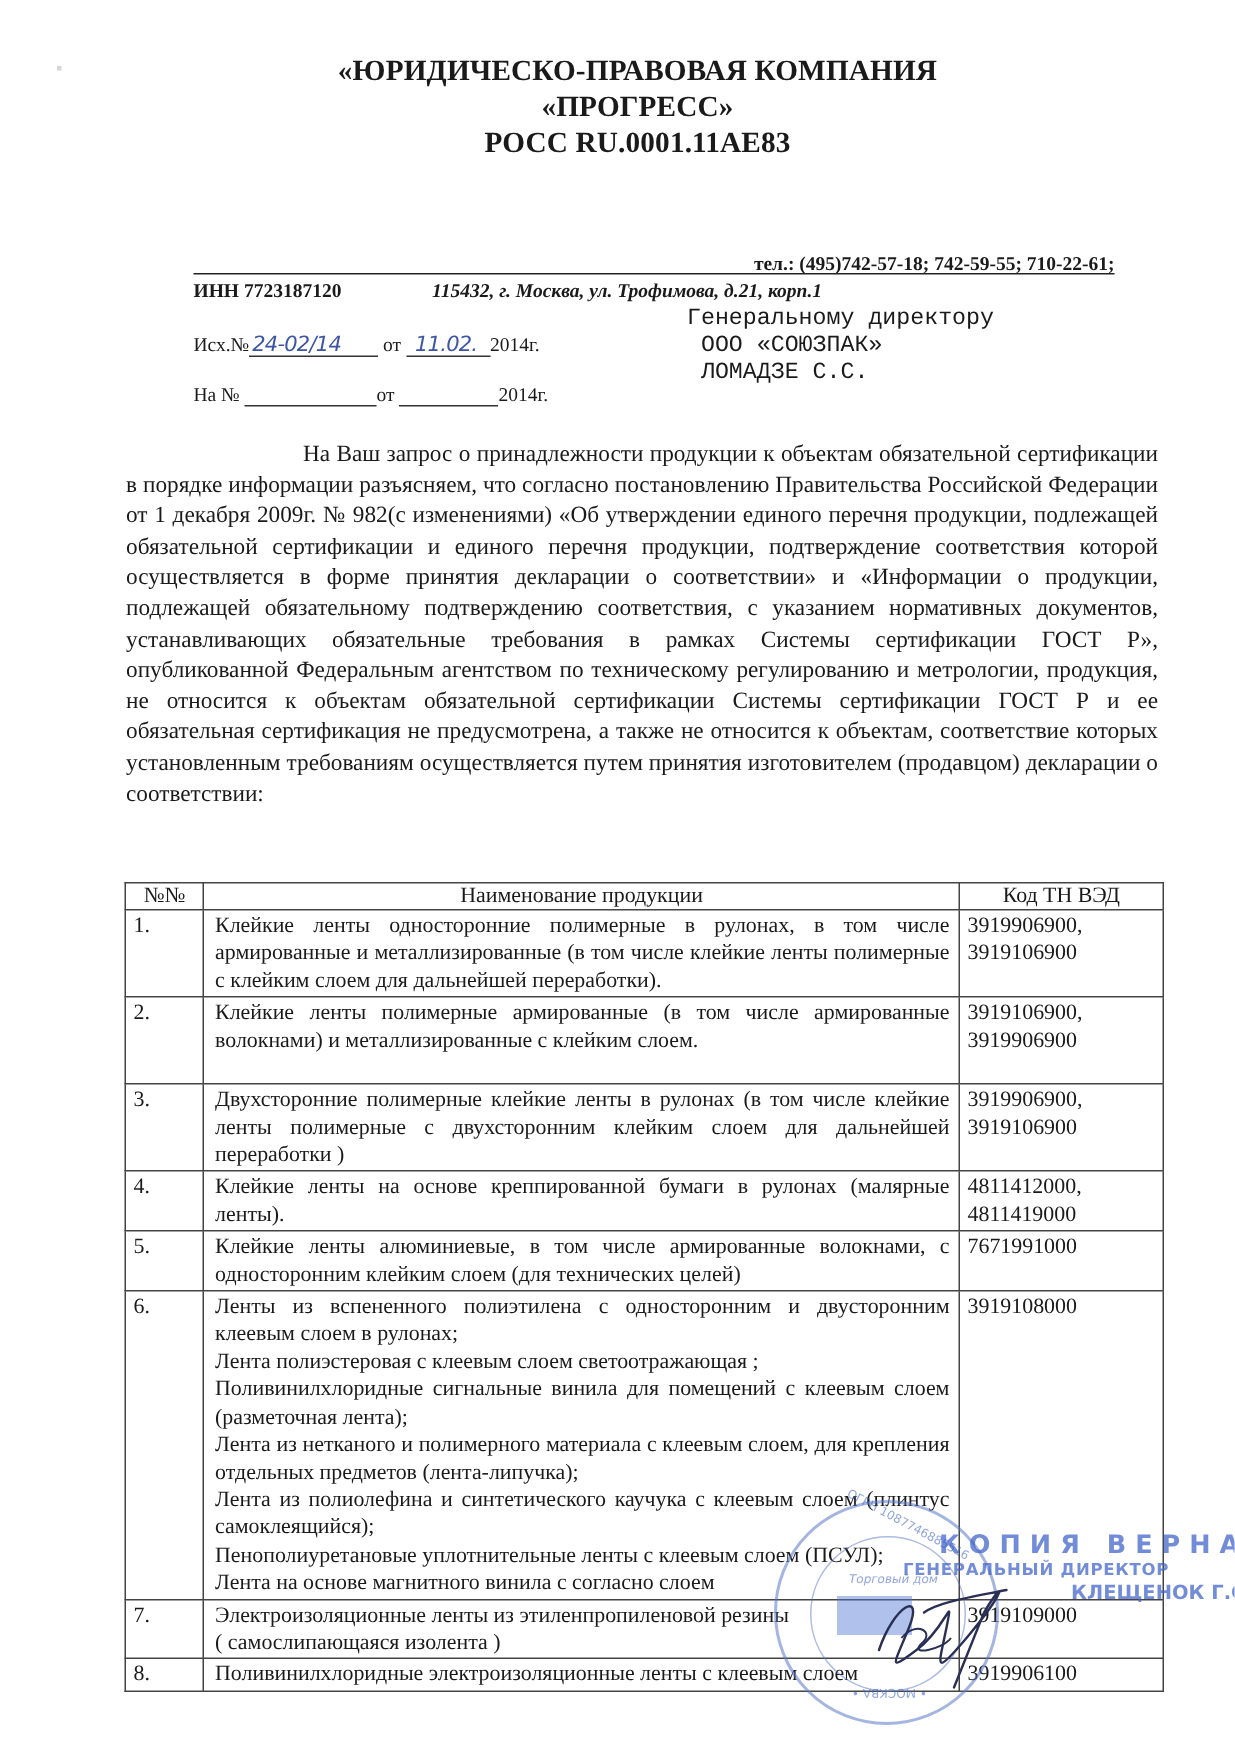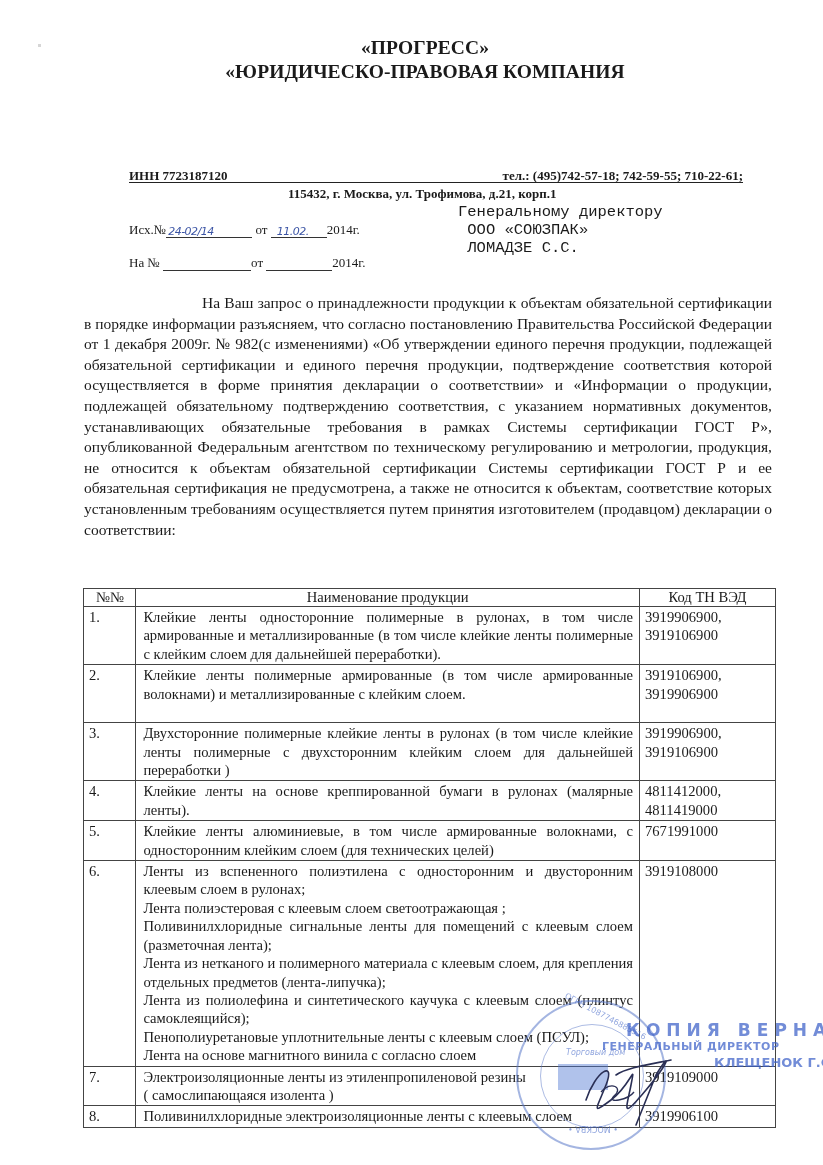--- a/index.html
+++ b/index.html
@@ -1,28 +1,28 @@
 <!DOCTYPE html>
 <html><head>
 <meta charset="utf-8">
 <style>
   html, body { margin:0; padding:0; background:#ffffff; }
   body { width:823px; height:1165px; position:relative; overflow:hidden; color:#1a1a1a;
          font-family:"Liberation Serif","DejaVu Serif",serif; }
   .hdr { position:absolute; left:100px; width:650px; top:36px; text-align:center;
          font-weight:bold; font-size:19.5px; line-height:24px; letter-spacing:0.1px; }
   .hdr div { white-space:nowrap; }
-  .inn { position:absolute; left:129px; top:168px; font-weight:bold; font-size:13px; }
+  .inn { position:absolute; left:129px; top:186px; font-weight:bold; font-size:13px; }
   .tel { position:absolute; right:80px; top:168px; font-weight:bold; font-size:13px; }
   .rule { position:absolute; left:129px; right:80px; top:182px; height:0; border-top:1.5px solid #222; }
-  .addr { position:absolute; left:288px; top:186px; font-weight:bold; font-size:13px; }
+  .addr { position:absolute; left:288px; top:186px; font-weight:bold; font-size:13px;font-style:italic; }
   .ref { position:absolute; left:129px; font-size:13px; }
   .ref .blank { display:inline-block; border-bottom:1px solid #333; vertical-align:bottom; height:14px; position:relative; }
   .hand { position:absolute; left:2px; bottom:-1px; font-family:"DejaVu Sans",sans-serif; font-style:italic;
-          color:#3c55a5; font-size:11px; white-space:nowrap; letter-spacing:-0.5px; }
+          color:#3c55a5; font-size:14px; white-space:nowrap; letter-spacing:-0.5px; }
   .addressee { position:absolute; left:458px; top:203px; font-family:"Liberation Mono","DejaVu Sans Mono",monospace;
                font-size:15.5px; line-height:18px; }
   .addressee div { white-space:pre; }
   .body-text { position:absolute; left:84px; width:688px; top:293px; font-size:15.5px; line-height:20.6px;
                text-align:justify; }
   .body-text p { margin:0; text-indent:118px; }
   table.items { position:absolute; left:83px; top:588px; width:693px; border-collapse:collapse; font-size:14.6px; line-height:18.4px; }
   table.items td, table.items th { border:1.2px solid #444; vertical-align:top; padding:1px 6px 1px 7px; font-weight:normal; }
   table.items th { text-align:center; padding:0 4px; font-size:14.6px; line-height:17px; }
   table.items td.num { width:40px; padding-left:5px; }
@@ -38,22 +38,23 @@
   .certify { position:absolute; color:rgba(60,95,200,0.72); font-family:"DejaVu Sans",sans-serif; font-weight:bold; white-space:nowrap; pointer-events:none; }
   .signature { position:absolute; left:576px; top:1030px; width:110px; height:100px; pointer-events:none; }
   .corner-mark { position:absolute; left:38px; top:44px; width:3px; height:3px; background:#d6d6d6; }
 </style>
 </head>
 <body>
 
 <div class="corner-mark"></div>
 
 <div class="hdr">
+  <div>«ЮРИДИЧЕСКО-ПРАВОВАЯ КОМПАНИЯ</div>
   <div>«ПРОГРЕСС»</div>
-  <div>«ЮРИДИЧЕСКО-ПРАВОВАЯ КОМПАНИЯ</div>
+  <div>РОСС RU.0001.11АЕ83</div>
 </div>
 
 <div class="inn">ИНН 7723187120</div>
 <div class="tel">тел.: (495)742-57-18; 742-59-55; 710-22-61;</div>
 <div class="rule"></div>
 <div class="addr">115432, г. Москва, ул. Трофимова, д.21, корп.1</div>
 
 <div class="ref" style="top:222px;">
   <span>Исх.№</span><span class="blank" style="width:86px;"><span class="hand">24-02/14</span></span>
   <span>от</span>
@@ -132,21 +133,21 @@
         </td>
       <td class="code">
           <span class="line">7671991000</span>
         </td>
     </tr>
     <tr>
       <td class="num">6.</td>
       <td class="name">
         <span class="line">Ленты из вспененного полиэтилена с односторонним и двусторонним клеевым слоем в рулонах;</span>
         <span class="line">Лента полиэстеровая с клеевым слоем светоотражающая ;</span>
-        <span class="line">Поливинилхлоридные сигнальные ленты для помещений с клеевым слоем (разметочная лента);</span>
+        <span class="line">Поливинилхлоридные сигнальные винила для помещений с клеевым слоем (разметочная лента);</span>
         <span class="line">Лента из нетканого и полимерного материала с клеевым слоем, для крепления отдельных предметов (лента-липучка);</span>
         <span class="line">Лента из полиолефина и синтетического каучука с клеевым слоем (плинтус самоклеящийся);</span>
         <span class="line">Пенополиуретановые уплотнительные ленты с клеевым слоем (ПСУЛ);</span>
         <span class="line">Лента на основе магнитного винила с согласно слоем</span>
       </td>
       <td class="code">
           <span class="line">3919108000</span>
         </td>
     </tr>
     <tr>

